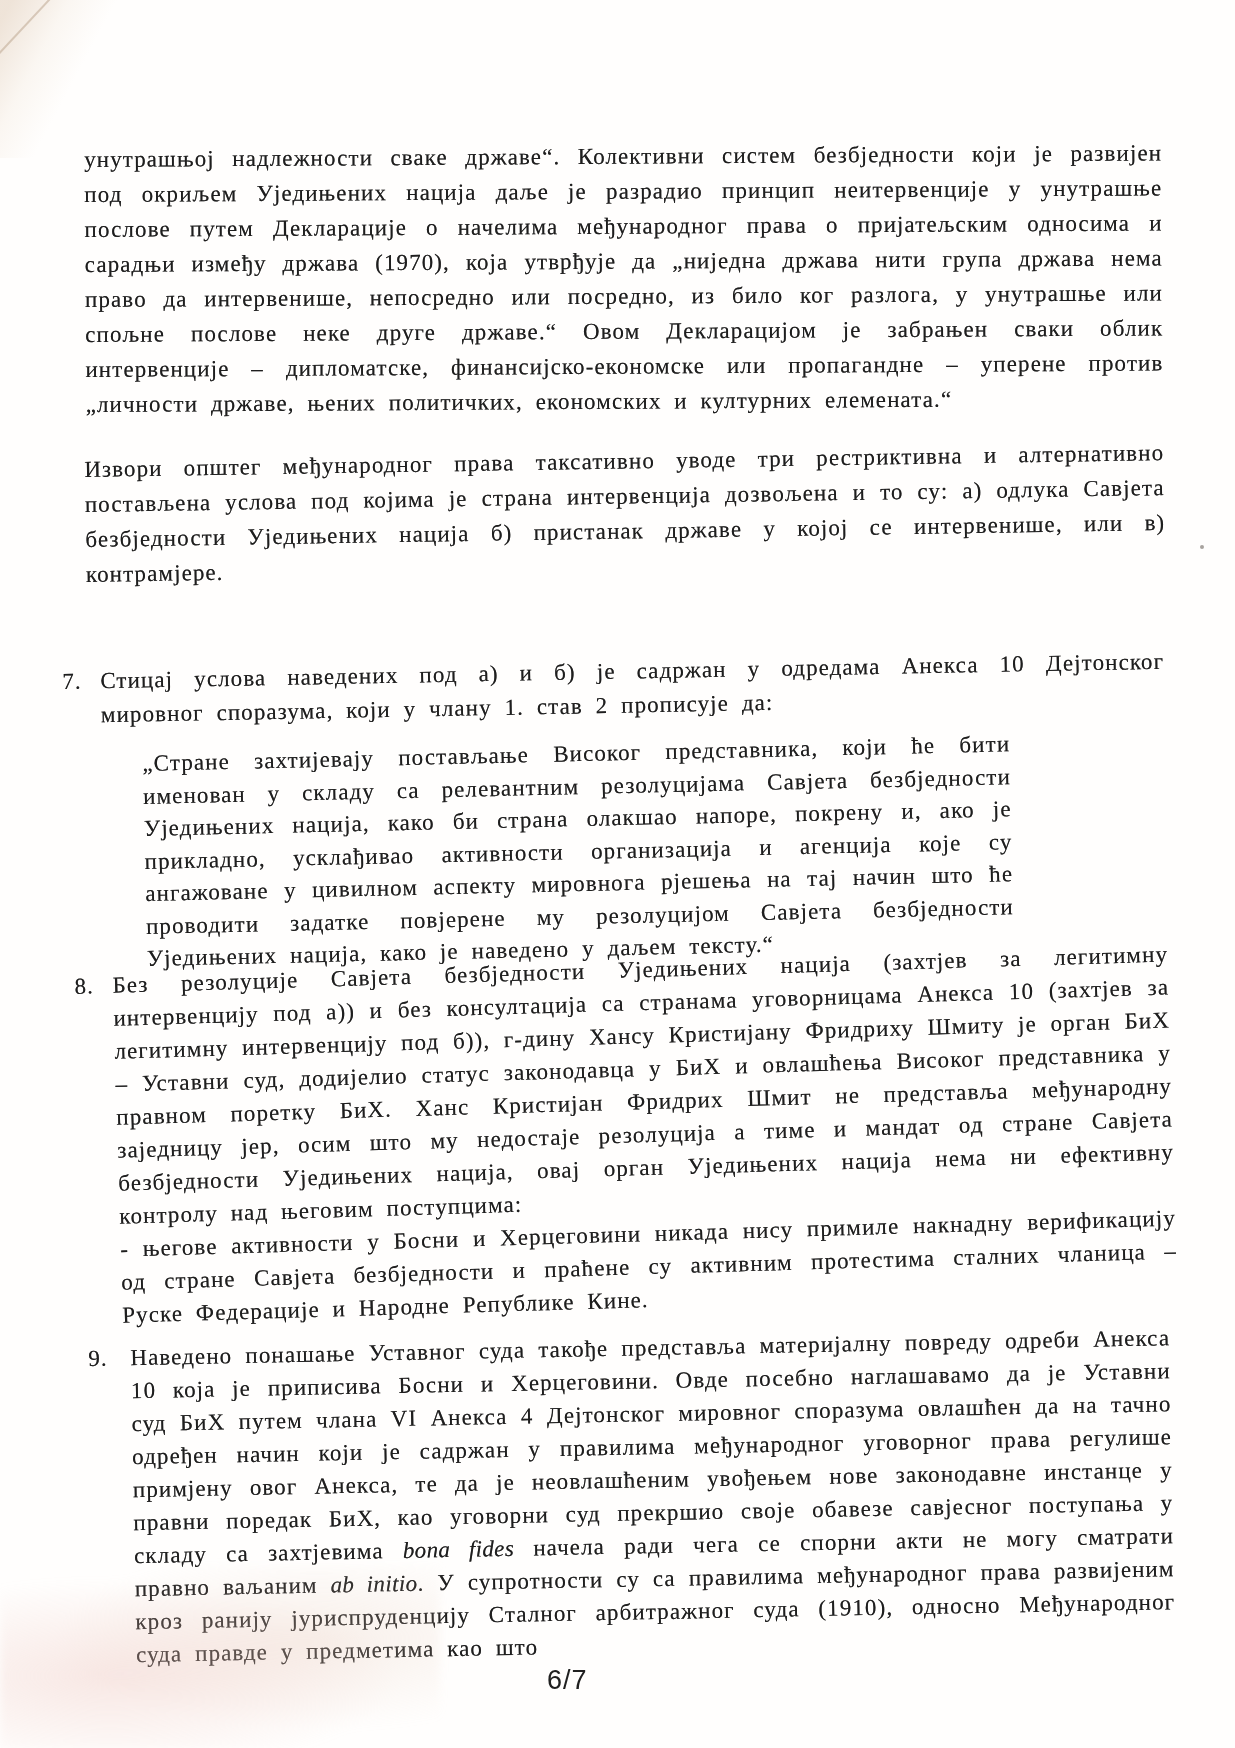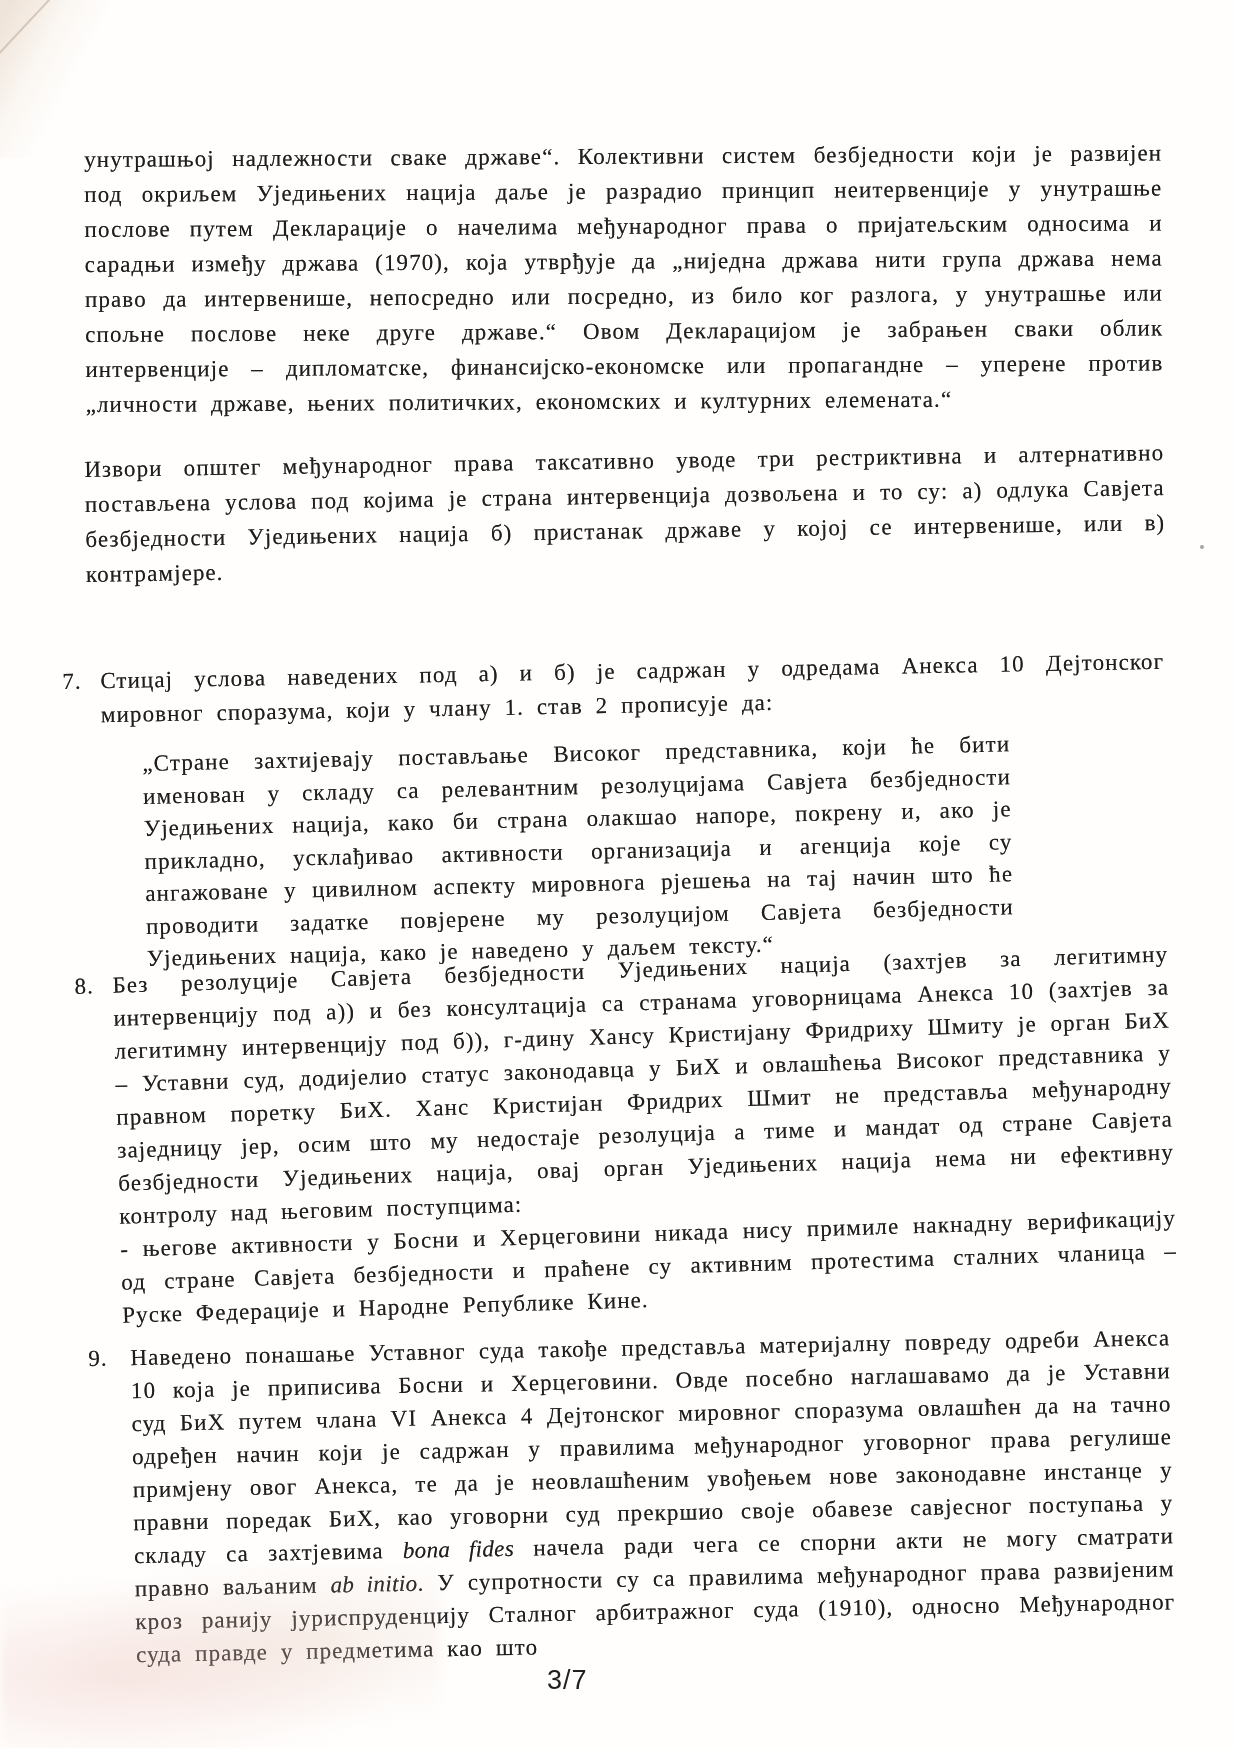--- a/index.html
+++ b/index.html
@@ -97,18 +97,18 @@
       <p>Без резолуције Савјета безбједности Уједињених нација (захтјев за легитимну интервенцију под а)) и без консултација са странама уговорницама Анекса 10 (захтјев за легитимну интервенцију под б)), г-дину Хансу Кристијану Фридриху Шмиту је орган БиХ – Уставни суд, додијелио статус законодавца у БиХ и овлашћења Високог представника у правном поретку БиХ. Ханс Кристијан Фридрих Шмит не представља међународну заједницу јер, осим што му недостаје резолуција а тиме и мандат од стране Савјета безбједности Уједињених нација, овај орган Уједињених нација нема ни ефективну контролу над његовим поступцима:</p>
       <p>- његове активности у Босни и Херцеговини никада нису примиле накнадну верификацију од стране Савјета безбједности и праћене су активним протестима сталних чланица – Руске Федерације и Народне Републике Кине.</p>
     </div>
   </div>
 
   <div class="numbered item9">
     <span class="num">9.</span>
     <p class="txt"><span>Наведено понашање Уставног суда такође представља материјалну повреду одреби Анекса 10 која је приписива Босни и Херцеговини. Овде посебно наглашавамо да је Уставни суд БиХ путем члана VI Анекса 4 Дејтонског мировног споразума овлашћен да на тачно одређен начин који је садржан у правилима међународног уговорног права регулише примјену овог Анекса, те да је неовлашћеним увођењем нове законодавне инстанце у правни поредак БиХ, као уговорни суд прекршио своје обавезе савјесног поступања у складу са захтјевима </span><em>bona fides</em><span> начела ради чега се спорни акти не могу сматрати правно ваљаним </span><em>ab initio</em><span>. У супротности су са правилима међународног права развијеним кроз ранију јуриспруденцију Сталног арбитражног суда (1910), односно Међународног суда правде у предметима као што</span></p>
   </div>
 
-  <div class="footer">3/7</div>
+  <div class="footer">6/7</div>
 
   <div class="smudge"></div>
   <div class="speck"></div>
 
 </div>
 
 </body></html>

